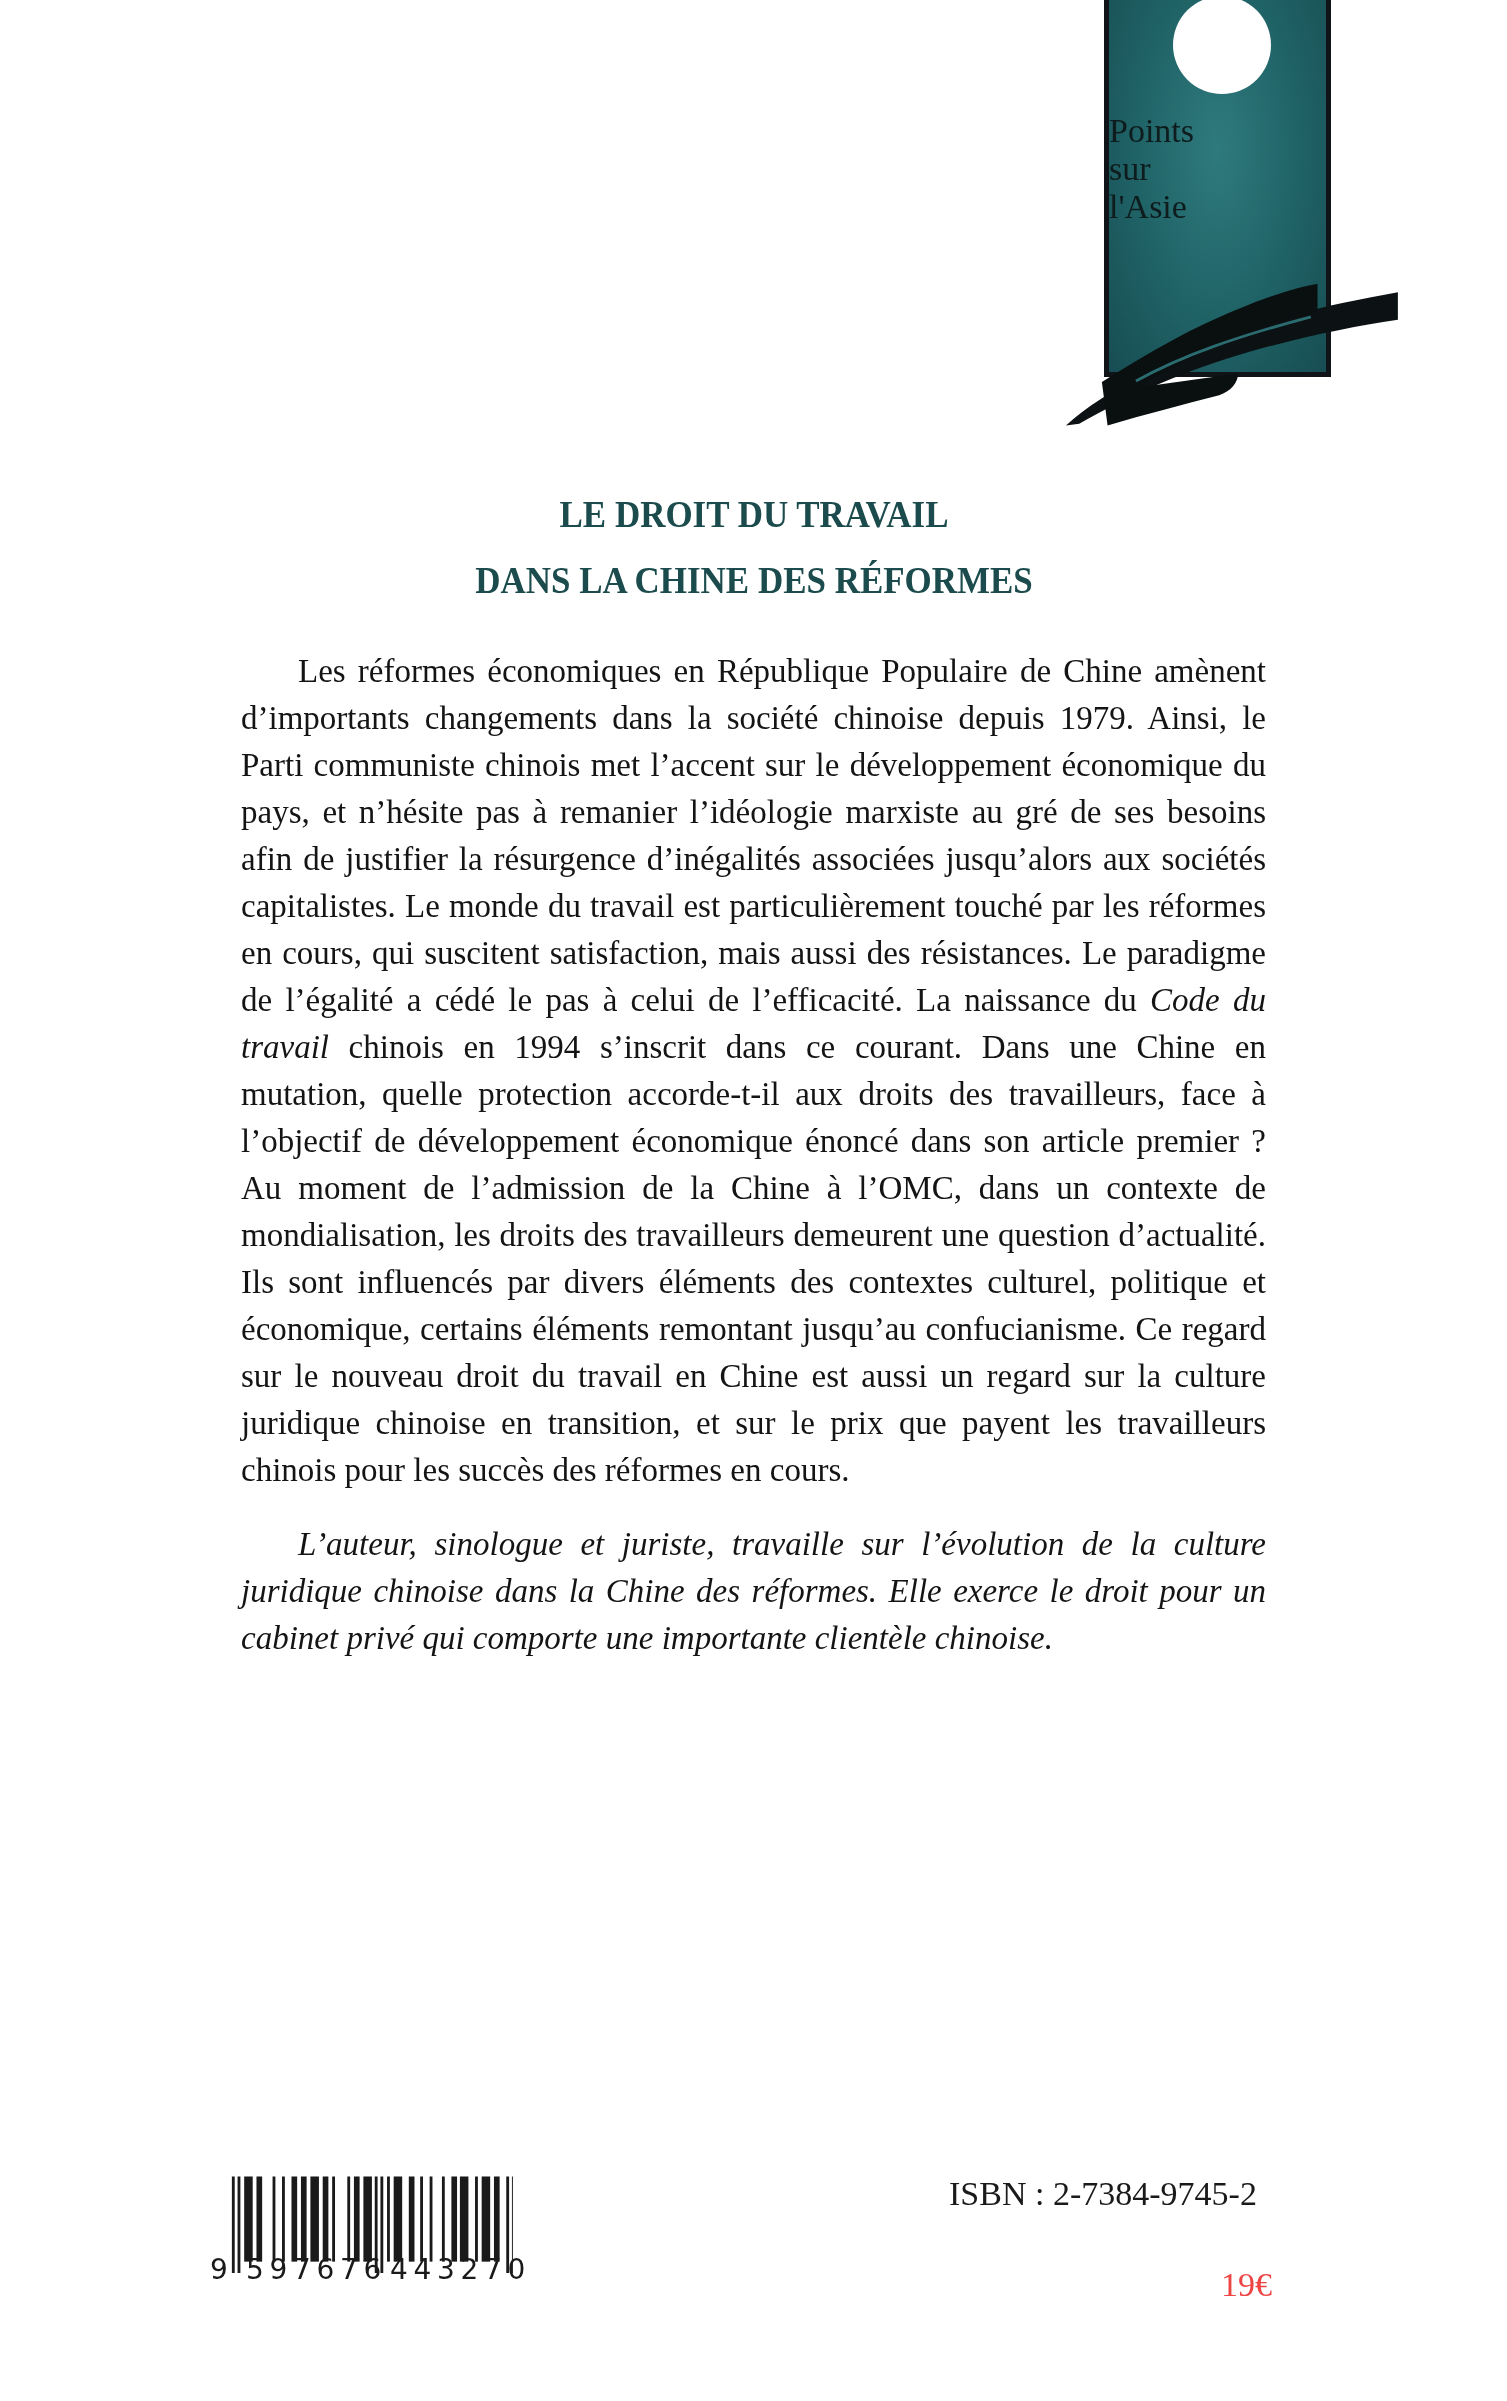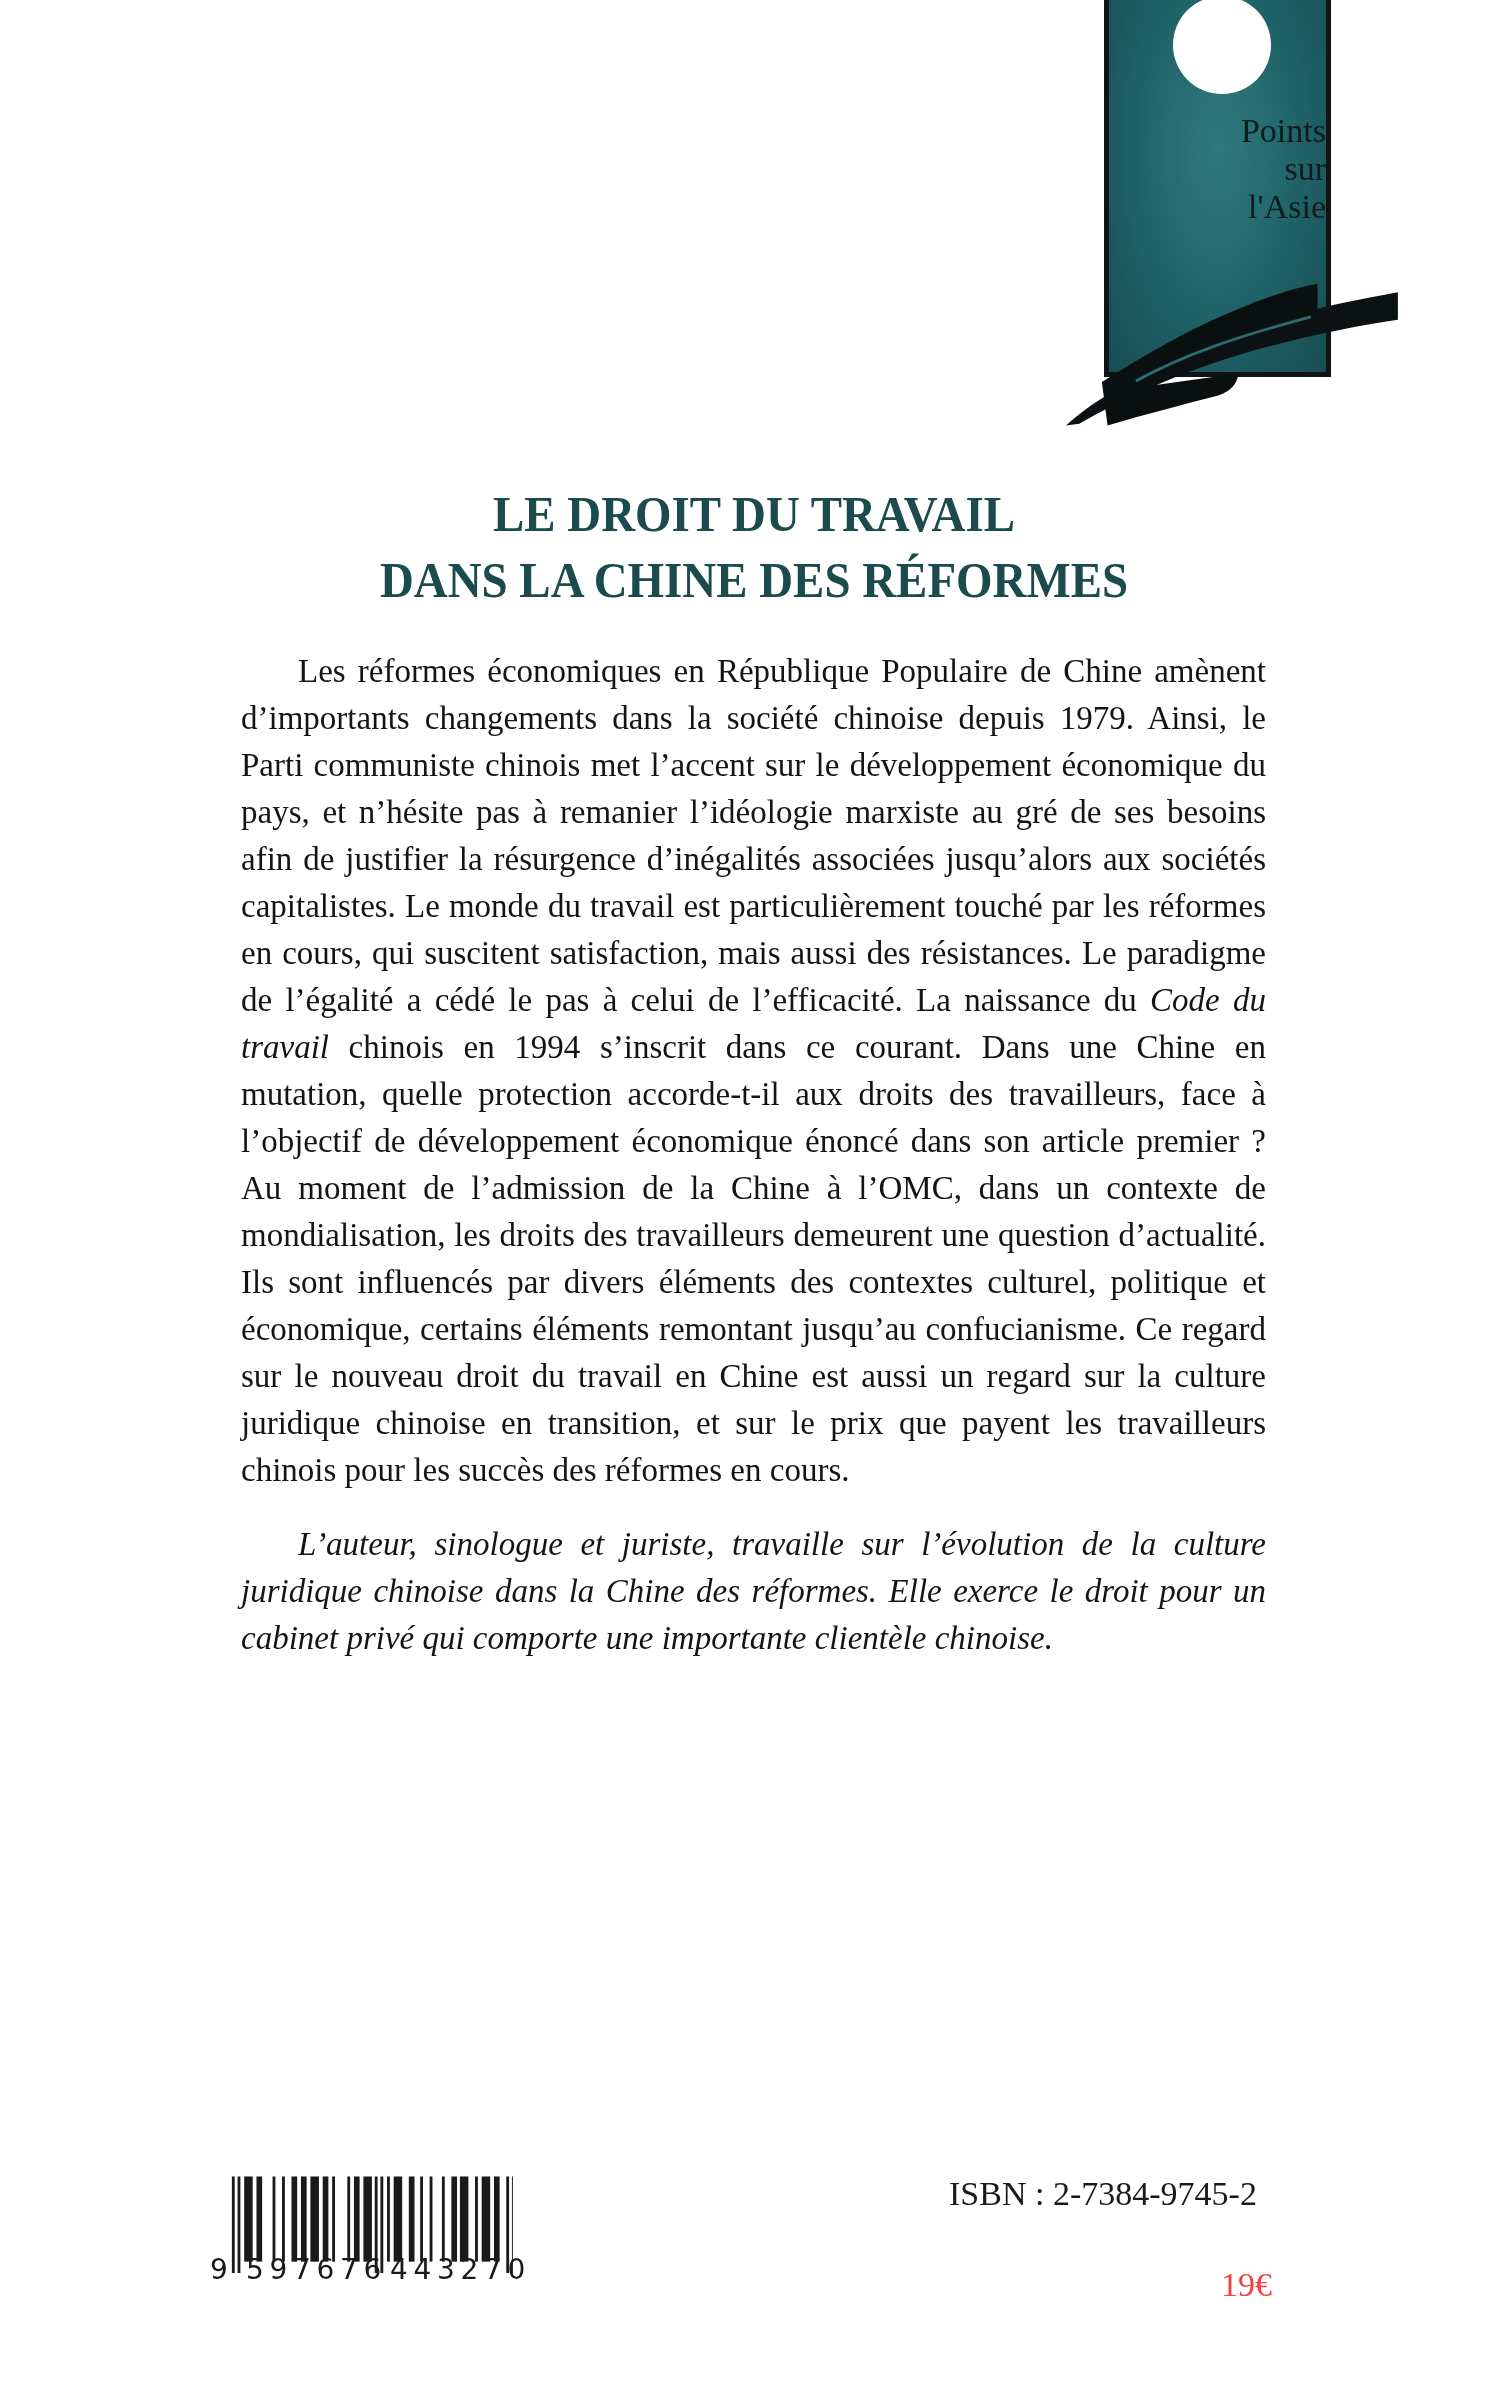--- a/index.html
+++ b/index.html
@@ -43,21 +43,21 @@
       width: 98px;
       height: 98px;
       border-radius: 50%;
       background: #ffffff;
     }
     .series-logo .series-name {
       position: absolute;
       left: 0;
       right: 0;
       top: 112px;
-      text-align: right;
+      text-align: left;
       font-family: "Liberation Serif", "DejaVu Serif", serif;
       font-size: 34px;
       line-height: 38px;
       color: #0e1c1e;
     }
     .series-logo .series-name .line { display: block; }
     .series-logo svg.swoosh {
       position: absolute;
       left: 0;
       top: 0;
@@ -68,21 +68,21 @@
     
     .title-block {
       position: absolute;
       left: 0;
       width: 1508px;
       top: 481px;
       text-align: center;
       color: #1b4b4c;
       font-family: "Liberation Serif", "DejaVu Serif", serif;
       font-weight: bold;
-      font-size: 51px;
+      font-size: 38px;
       line-height: 66px;
       letter-spacing: 0px;
     }
     .title-block .title-line {
       display: block;
       transform: scaleX(0.92);
     }
 
     
     .blurb {

